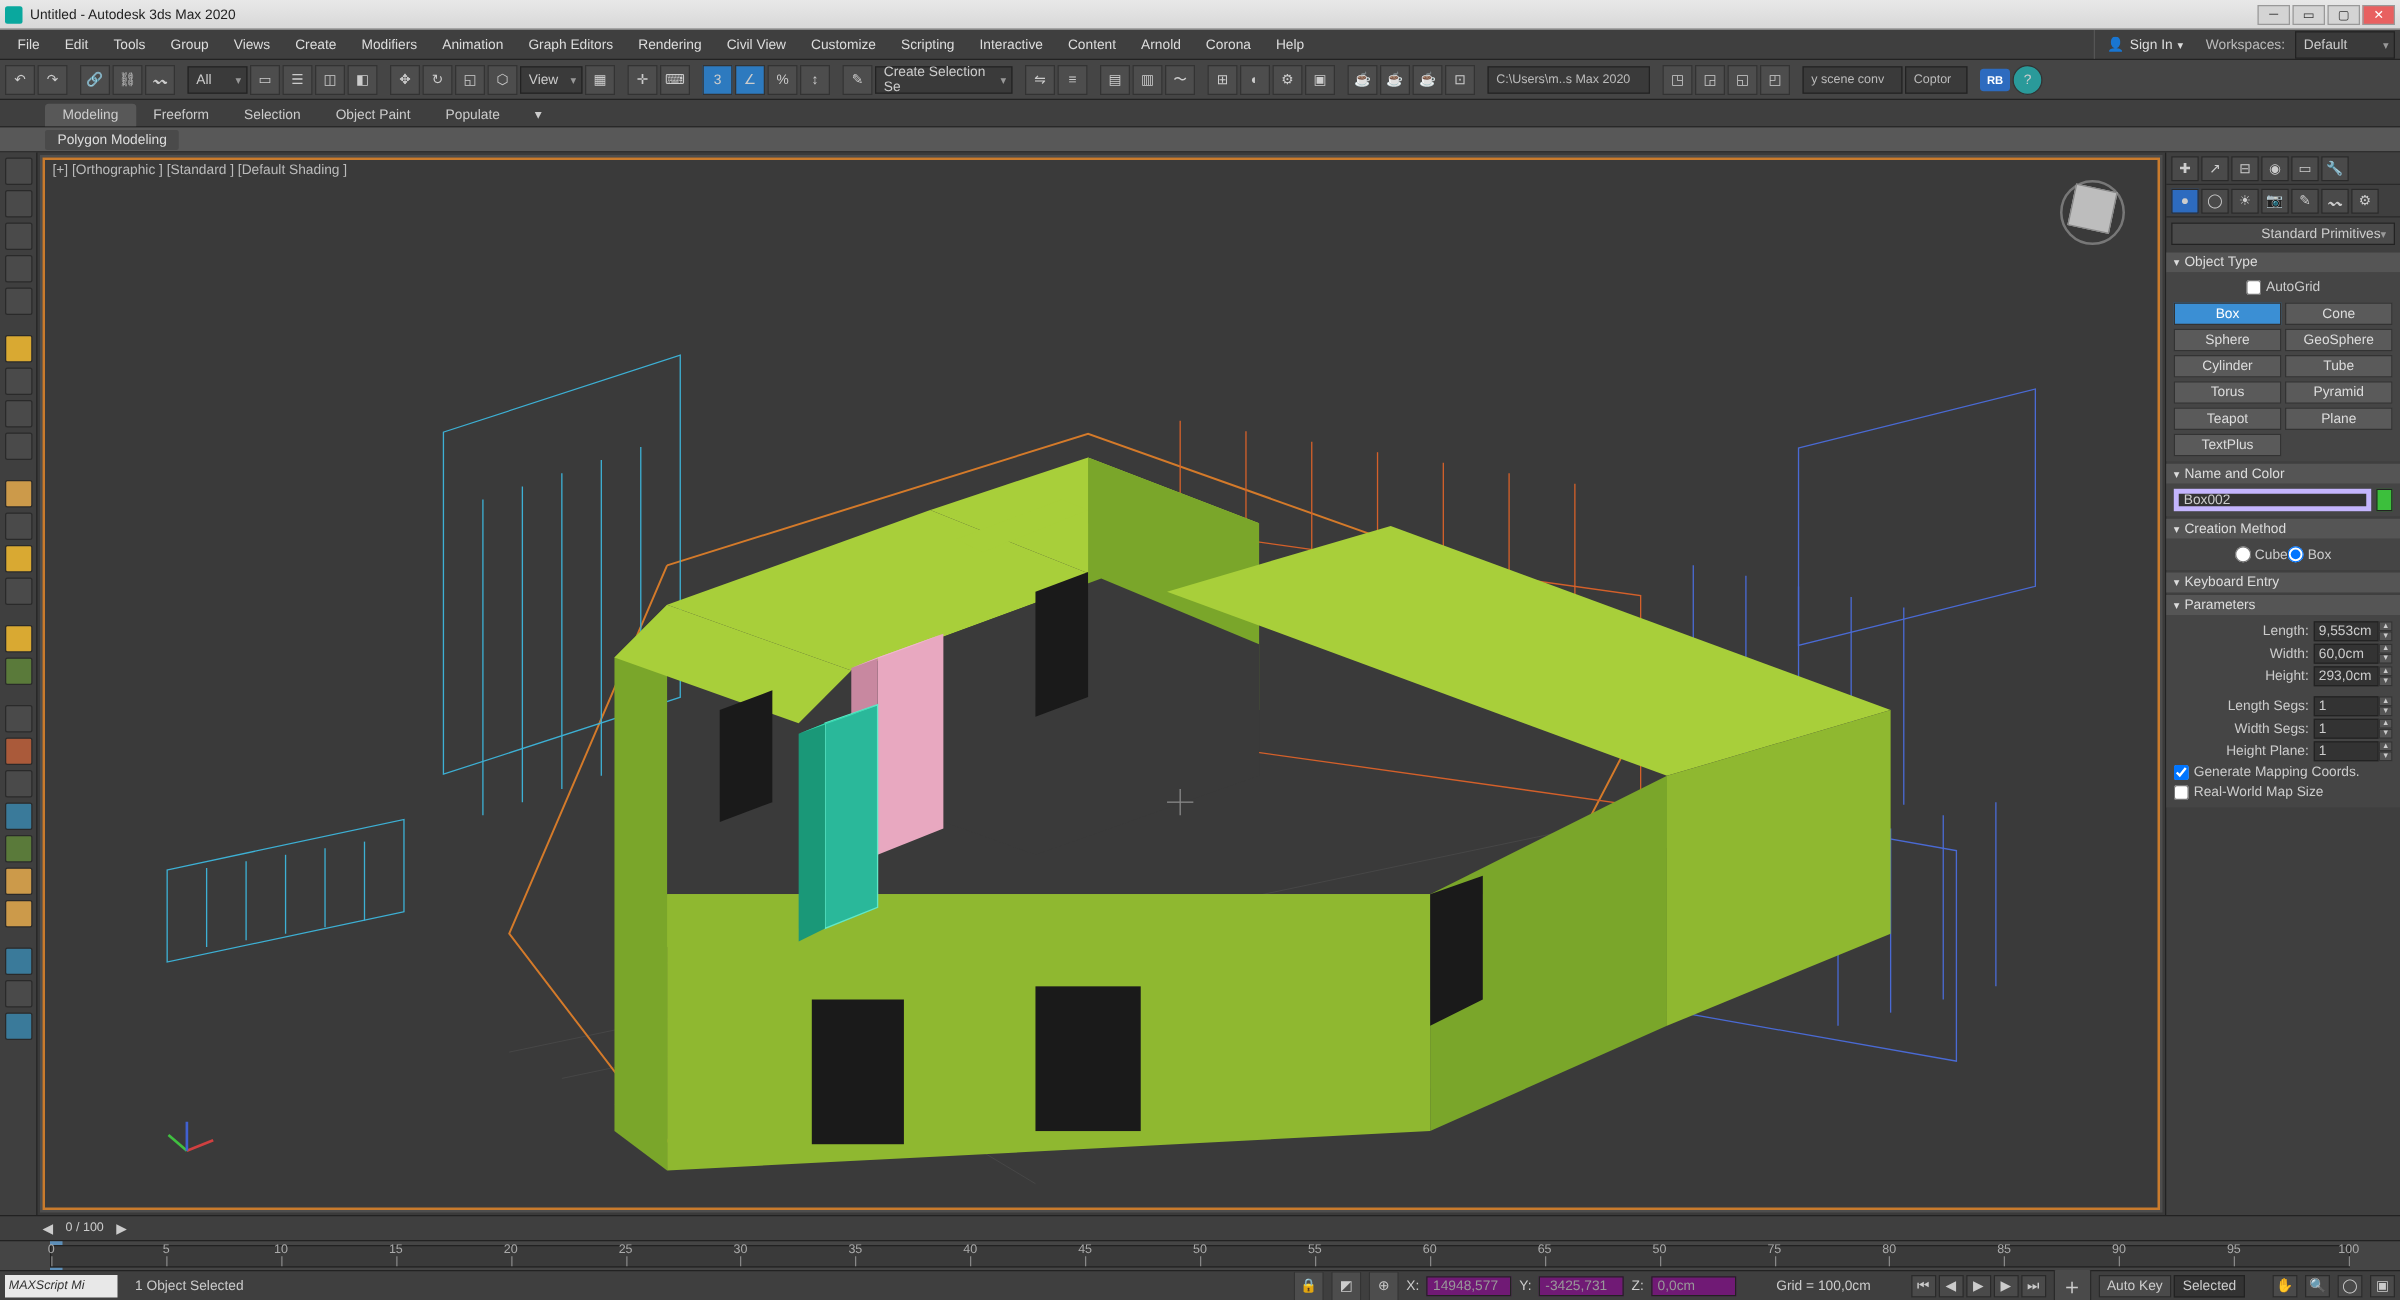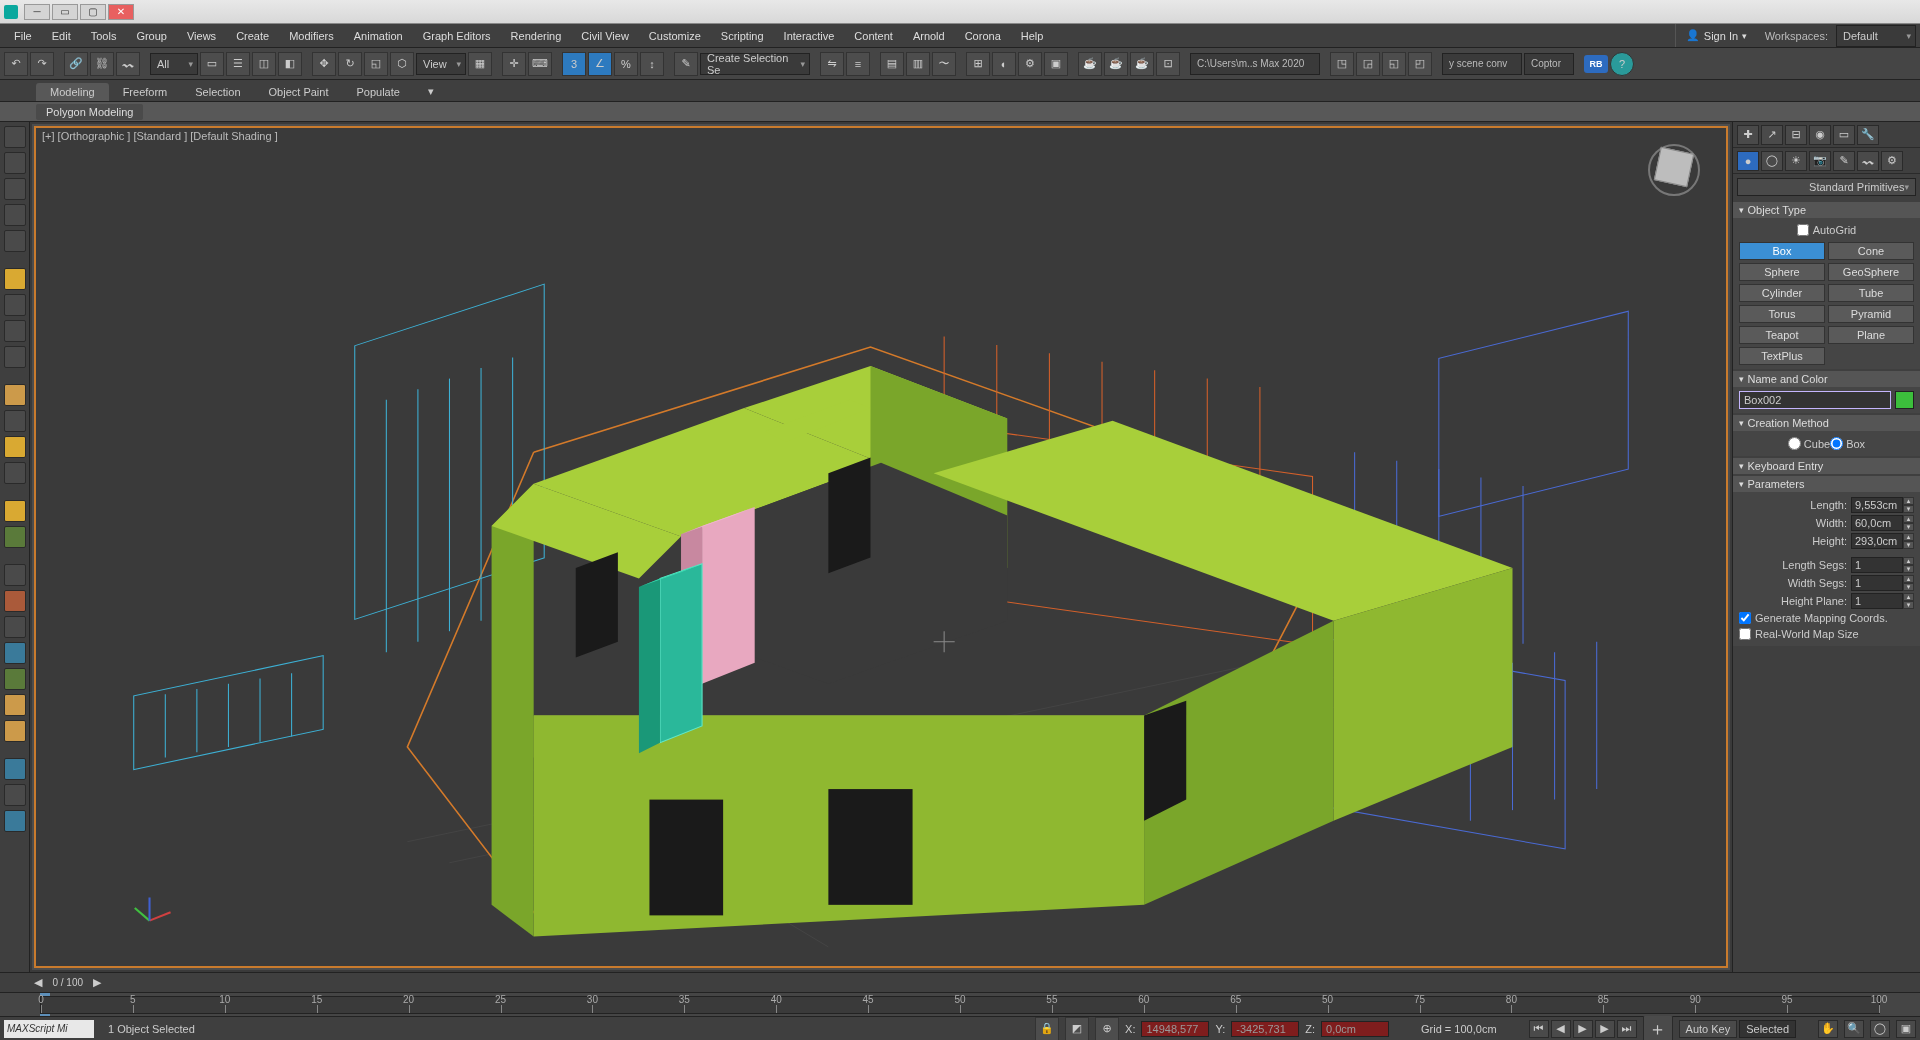--- a/index.html
+++ b/index.html
@@ -72,21 +72,21 @@
 
 .prim-grid { display:grid; grid-template-columns:1fr 1fr; gap:3px; margin-top:4px; }
 .prim-btn { background:#5a5a5a; border:1px solid #333; text-align:center; padding:2px 0; cursor:pointer; color:#ddd; }
 .prim-btn.active { background:#3b8fd4; color:#fff; }
 .prim-btn.full { grid-column: 1 / 2; }
 
 .checkrow { display:flex; align-items:center; gap:4px; padding:2px 0; color:#ccc; }
 .checkrow input { width:12px; height:12px; }
 
 .namecolor { display:flex; gap:4px; align-items:center; }
-.namecolor input { flex:1; background:#333; border:1px solid #c4b5fd; color:#ccc; padding:2px 4px; height:18px; }
+.namecolor input { flex:1; background:#333; border:4px solid #c4b5fd; color:#ccc; padding:2px 4px; height:18px; }
 .colorswatch { width:20px; height:18px; background:#3cbf3c; border:1px solid #222; }
 
 .radiorow { display:flex; padding:2px 0; justify-content:center; }
 .radiorow label { display:flex; align-items:center; gap:3px; }
 
 .paramrow { display:flex; align-items:center; justify-content:flex-end; gap:4px; padding:1px 0; }
 .paramrow .plabel { color:#ccc; }
 .spinner { display:flex; align-items:center; }
 .spinner input { width:52px; background:#333; border:1px solid #222; color:#ccc; padding:1px 3px; height:16px; text-align:left; }
 .spinbtns { display:flex; flex-direction:column; }
@@ -100,33 +100,34 @@
 .timeline { height:24px; background:#454545; display:flex; align-items:center; position:relative; border-top:1px solid #222; padding:0 40px; }
 .timeline .ruler { flex:1; height:18px; background:#3a3a3a; position:relative; border:1px solid #222; }
 .timeline .ruler .tick { position:absolute; bottom:0; width:1px; height:8px; background:#888; }
 .timeline .ruler .ticklabel { position:absolute; bottom:8px; transform:translateX(-50%); color:#aaa; font-size:10px; }
 .timeline .cursor { position:absolute; left:40px; top:0; width:10px; height:100%; background:#5d8fb9; }
 
 
 .statusbar { height:24px; background:#3f3f3f; display:flex; align-items:center; padding:0 4px; gap:6px; border-top:1px solid #222; font-size:10px; color:#ccc; }
 .statusbar .scriptbox { width:90px; height:18px; background:#e8e8e8; color:#333; padding:0 3px; display:flex;align-items:center; font-style:italic; font-size:10px; }
 .statusbar .seltxt { padding:0 8px; }
-.statusbar .coord { background:#7f1d1d; border:1px solid #222; padding:1px 4px; color:#999; min-width:68px; }
+.statusbar .coord { background:#701a75; border:1px solid #222; padding:1px 4px; color:#999; min-width:68px; }
 .statusbar .coordlbl { color:#ccc; }
 .statusbar .playbtns { display:flex; gap:2px; }
 .statusbar .pbtn { width:20px; height:18px; background:#4a4a4a; border:1px solid #2a2a2a; display:flex;align-items:center;justify-content:center; }
 .statusbar .txtbtn { height:18px; background:#4a4a4a; border:1px solid #2a2a2a; padding:0 6px; display:flex;align-items:center; }
 .statusbar .keydrop { height:18px; background:#333; border:1px solid #222; padding:0 6px; display:flex;align-items:center; }
 .bigplus { width:30px; height:30px; background:#4a4a4a; border:1px solid #2a2a2a; border-radius:3px; display:flex;align-items:center;justify-content:center; font-size:18px; color:#ccc; }
 </style>
 </head>
 <body>
 
 <div class="titlebar">
   <div class="logo"></div>
+  <div class="title">Untitled - Autodesk 3ds Max 2020</div>
   <div class="winbtns">
     <div class="winbtn">─</div>
     <div class="winbtn">▭</div>
     <div class="winbtn">▢</div>
     <div class="winbtn close">✕</div>
   </div>
 </div>
 
 <div class="menubar">
   <div class="menuitem">File</div>

